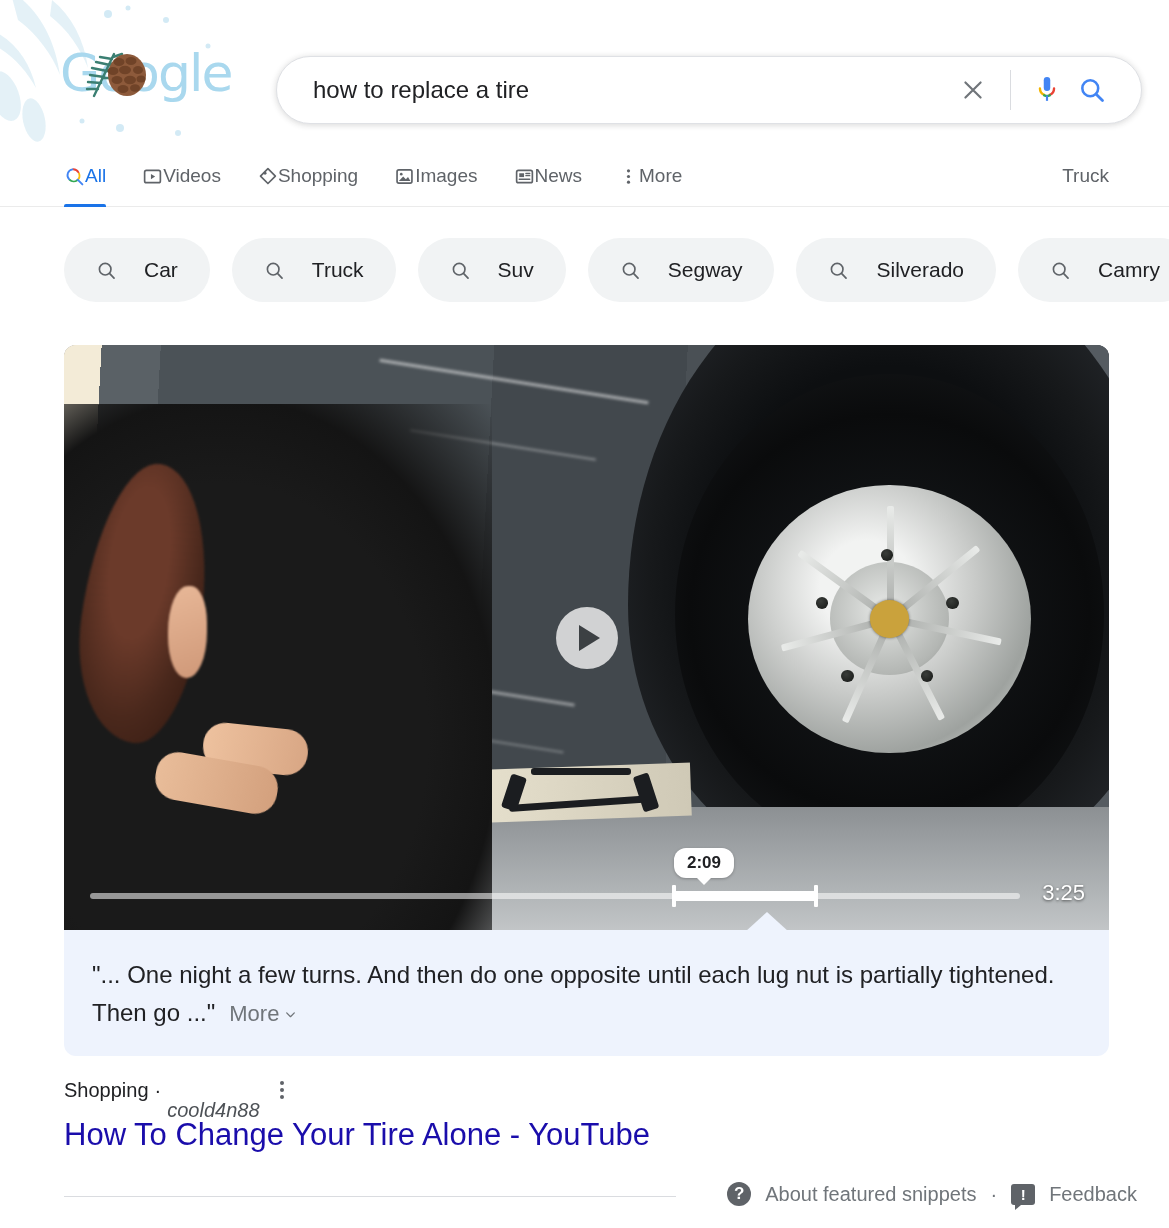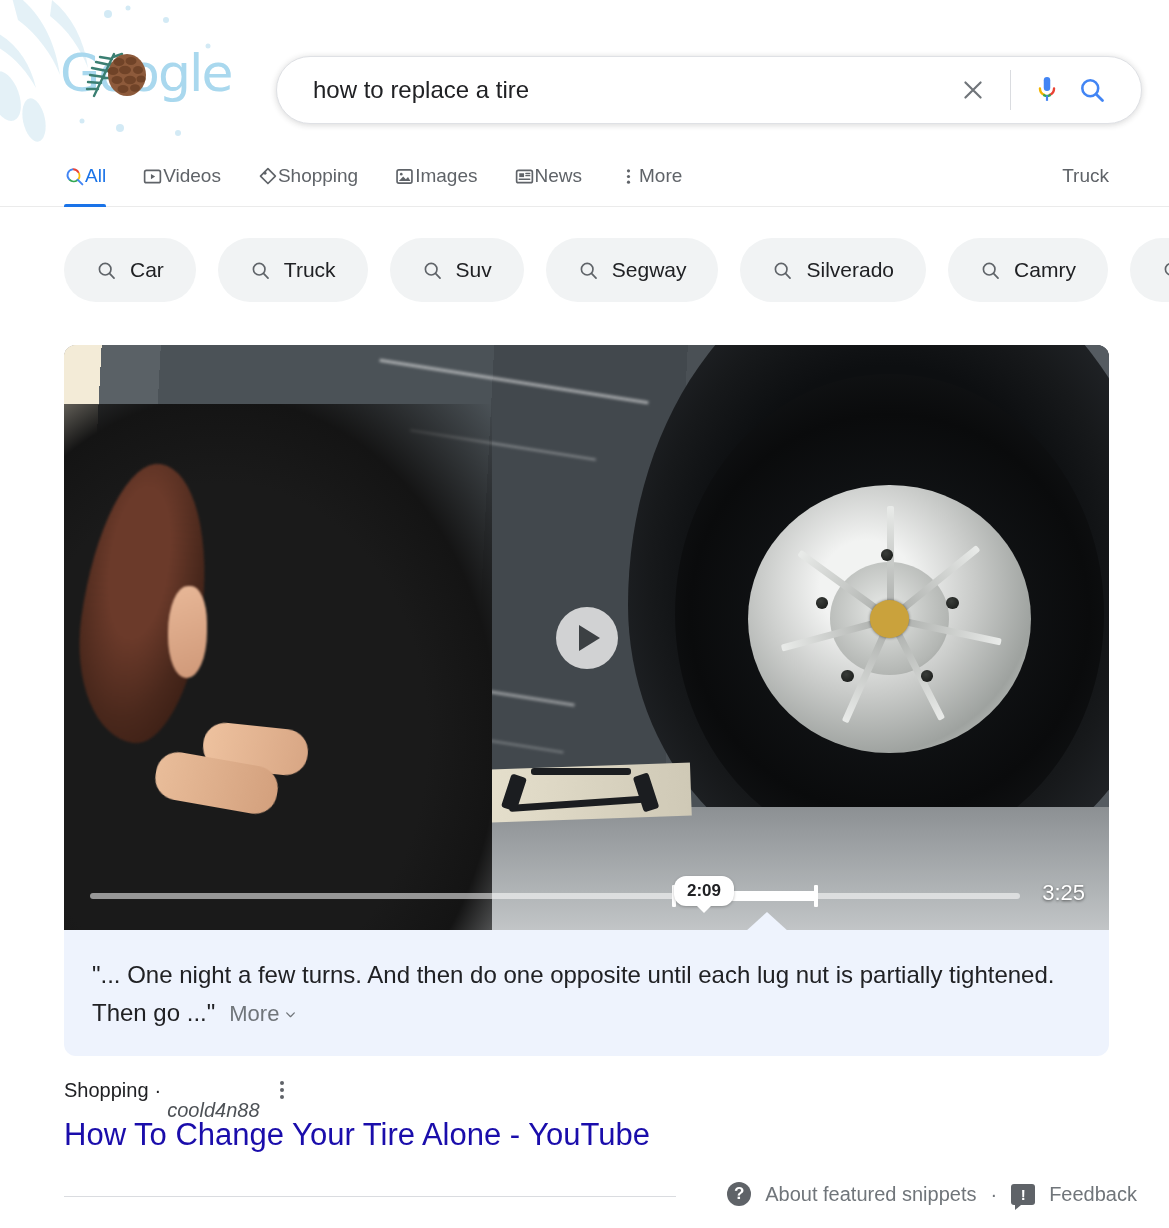--- a/index.html
+++ b/index.html
@@ -63,21 +63,21 @@
     height: 3px; background: #1a73e8; border-radius: 2px 2px 0 0;
   }
   .tools-btn {
     position: absolute; right: 60px; top: 0; height: 62px;
     display: flex; align-items: center; font-size: 19px; color: #5f6368; cursor: pointer;
   }
 
   
   .chips { position: absolute; left: 64px; top: 238px; display: flex; gap: 22px; white-space: nowrap; }
   .chip {
-    display: flex; align-items: center; gap: 13px;
+    display: flex; align-items: center; gap: 27px;
     height: 64px; padding: 0 32px;
     background: #f1f3f4; border-radius: 32px;
     font-size: 21px; color: #202124; cursor: pointer;
   }
 
   
   .video-card {
     position: absolute; left: 64px; top: 345px;
     width: 1045px; height: 585px;
     border-radius: 12px 12px 0 0; overflow: hidden;
@@ -165,21 +165,20 @@
     position: absolute; right: 24px; top: 10px;
     color: #fff; font-size: 22px; font-weight: 500;
     text-shadow: 0 1px 3px rgba(0,0,0,.6);
   }
   .time-bubble {
     position: absolute; left: 640px; top: -22px; transform: translateX(-50%);
     background: #fff; color: #202124;
     font-size: 17px; font-weight: 700;
     padding: 5px 13px; border-radius: 12px;
     box-shadow: 0 1px 3px rgba(0,0,0,.25);
-    margin-top: 28px;
   }
   .time-bubble::after {
     content: ""; position: absolute; left: 50%; bottom: -7px; transform: translateX(-50%);
     border-left: 8px solid transparent; border-right: 8px solid transparent;
     border-top: 8px solid #fff;
   }
 
   
   .snippet {
     position: absolute; left: 64px; top: 930px;

